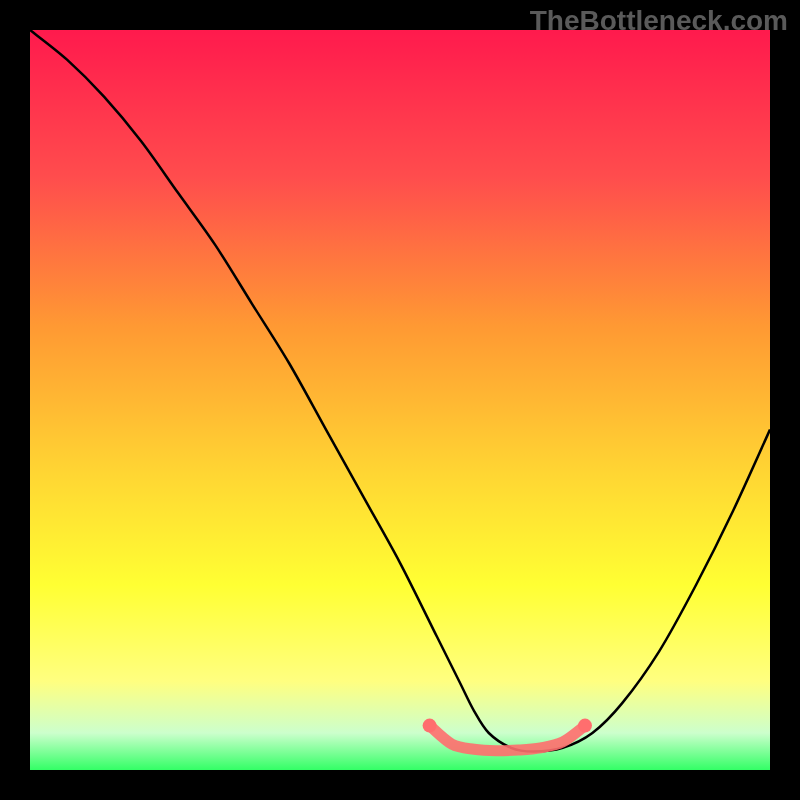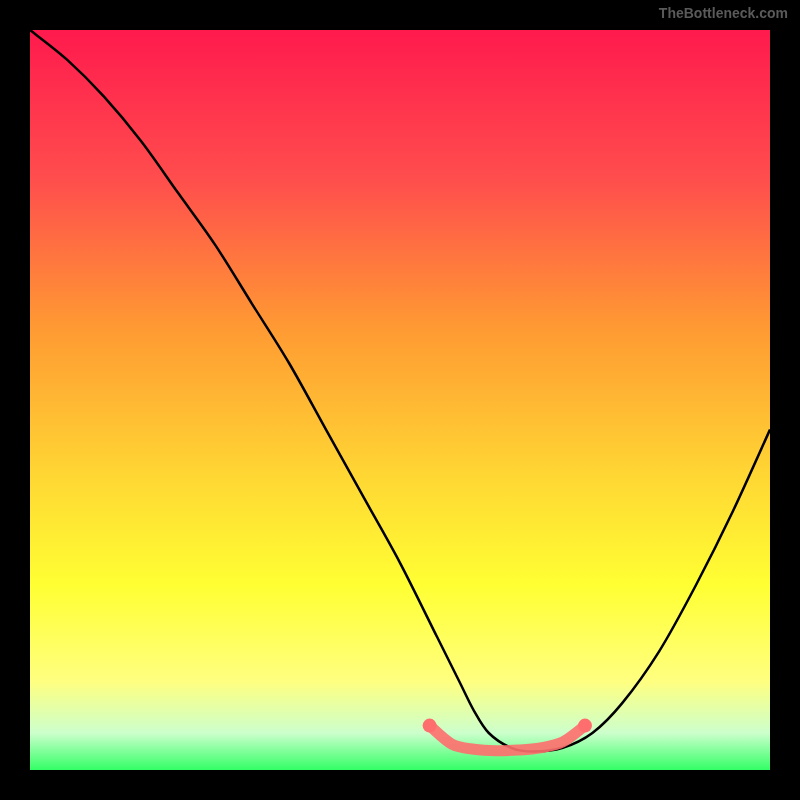--- a/index.html
+++ b/index.html
@@ -9,21 +9,21 @@
     background: #000;
     position: relative;
     overflow: hidden;
     font-family: Arial, sans-serif;
   }
   .watermark {
     position: absolute;
     top: 5px;
     right: 12px;
     color: #5a5a5a;
-    font-size: 14px;
+    font-size: 28px;
     font-weight: bold;
     z-index: 10;
   }
   .plot-area {
     position: absolute;
     left: 30px;
     top: 30px;
     width: 740px;
     height: 740px;
     overflow: hidden;

